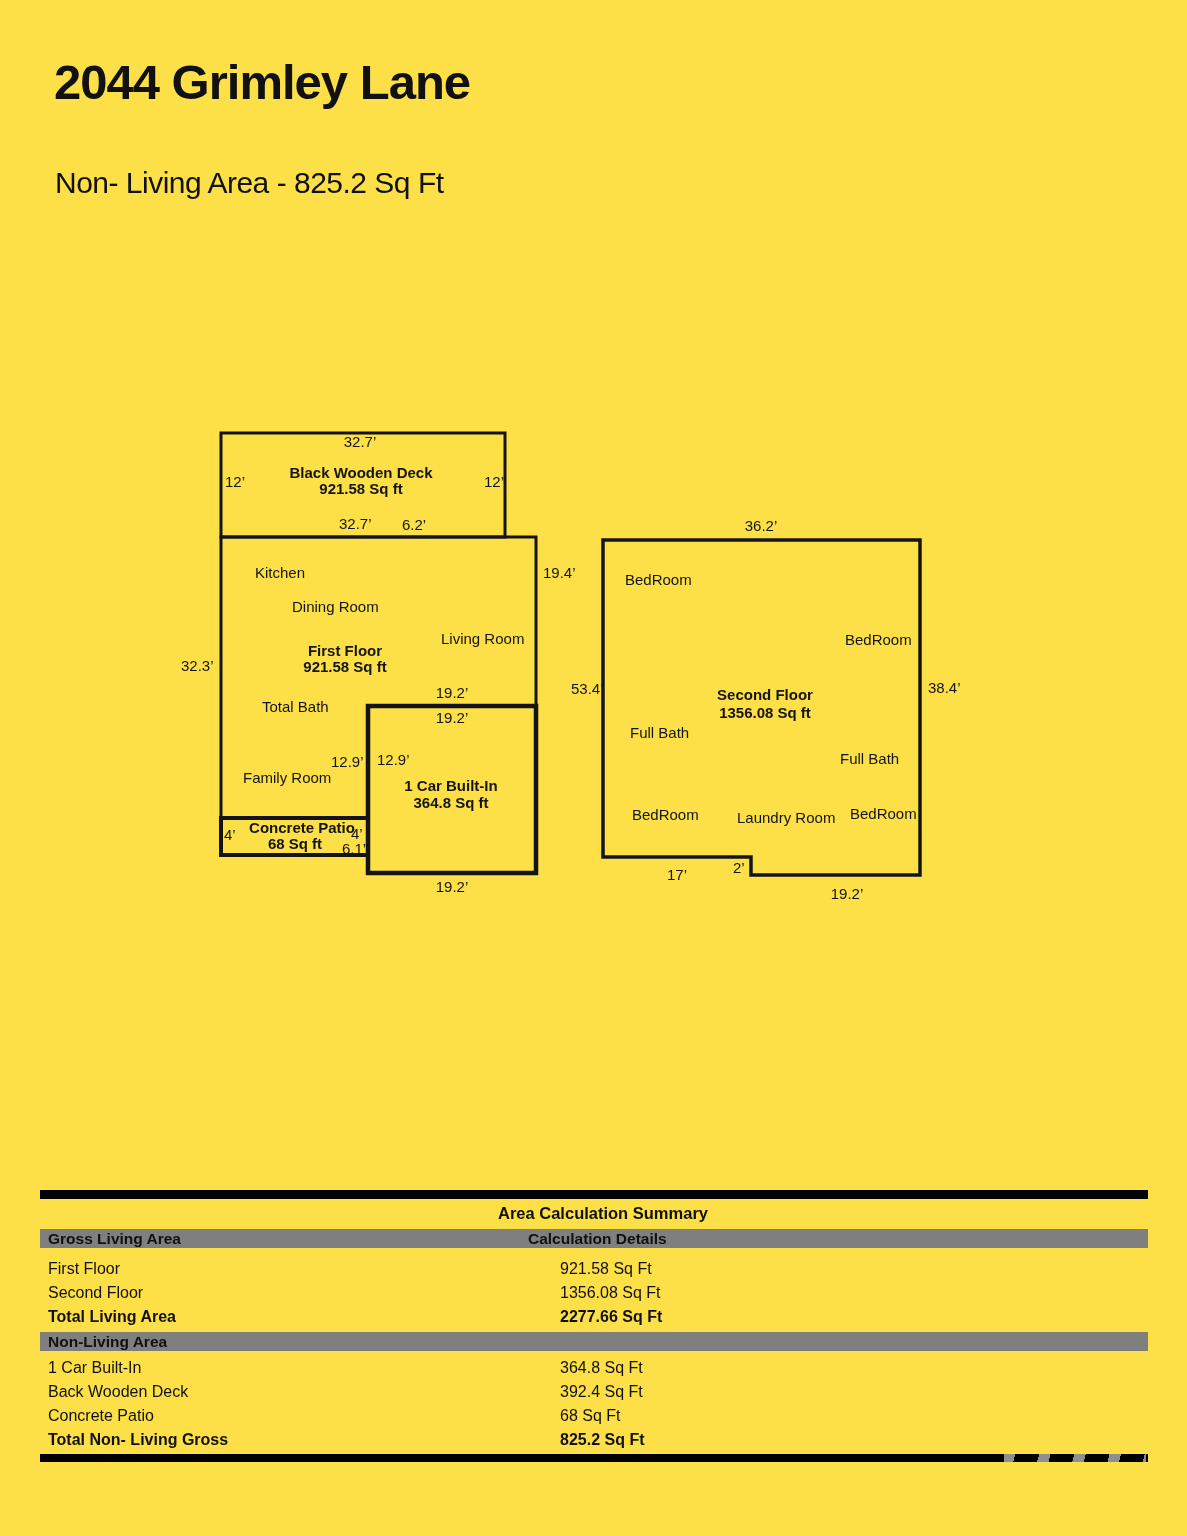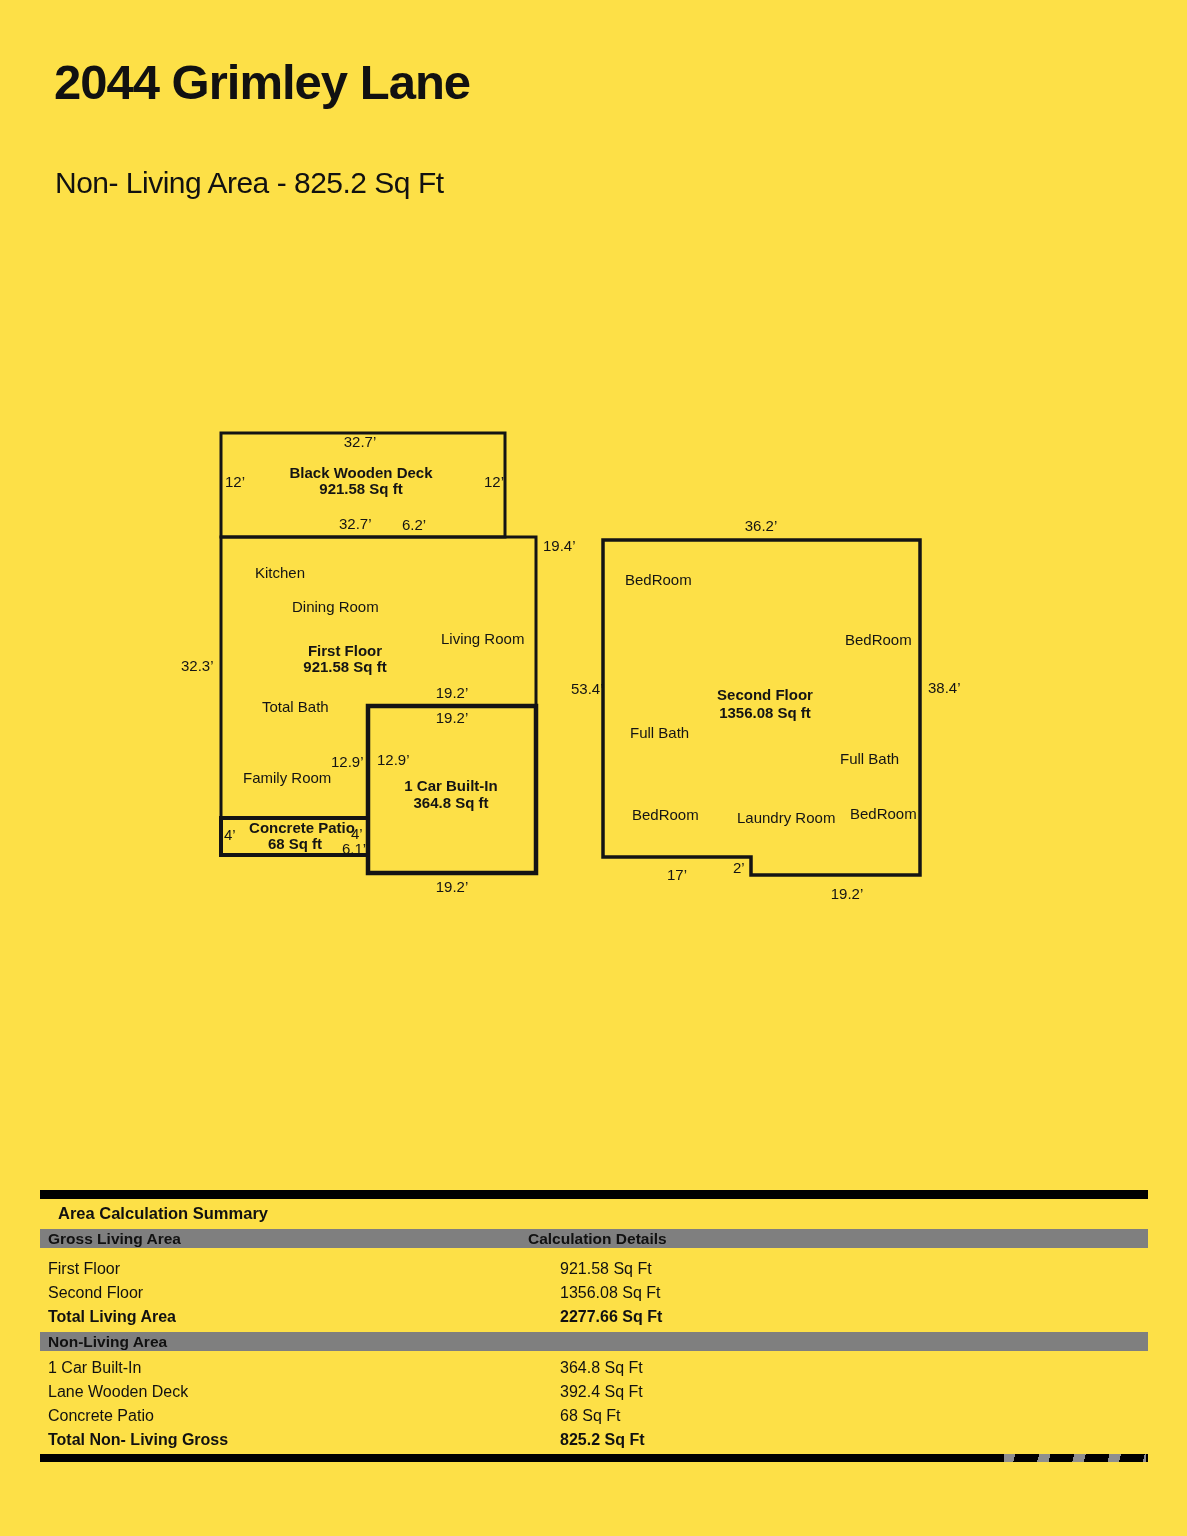--- a/index.html
+++ b/index.html
@@ -24,21 +24,21 @@
   .c   { transform:translateX(-50%); }
 
   
   .tbl { position:absolute; left:40px; top:1190px; width:1108px; }
   .tbar { position:absolute; left:0; width:1108px; background:#000; }
   .tbar-top    { top:0;     height:9px; }
   .tbar-bottom { top:264px; height:8px; }
   .wmark { position:absolute; right:2px; top:0; width:142px; height:8px;
            background:repeating-linear-gradient(105deg,#8f8f8f 0 11px,#000 11px 34px); }
   .trow { position:absolute; left:0; width:1108px; font-size:16px; line-height:24px; height:24px; }
-  .ttitle { top:12px; height:22px; line-height:22px; text-align:left; font-weight:700;
+  .ttitle { top:12px; height:22px; line-height:22px; text-align:center; font-weight:700;
             font-size:16.5px; padding-left:18px; box-sizing:border-box; }
   .tgray { position:absolute; left:0; width:1108px; height:19px; line-height:19px;
            background:#7f7f7f; font-weight:700; font-size:15.5px; }
   .tgray1 { top:39px; } .tgray2 { top:142px; }
   .tlabel { position:absolute; left:8px; }
   .tval   { position:absolute; left:520px; }
   .thdr2  { position:absolute; left:488px; }
   .r1 { top:67px; } .r2 { top:91px; } .r3 { top:115px; font-weight:700; }
   .r4 { top:166px; } .r5 { top:190px; } .r6 { top:214px; } .r7 { top:238px; font-weight:700; }
 </style>
@@ -65,21 +65,21 @@
   <span class="lbl" style="left:484px; top:474px;">12’</span>
   <span class="lbl" style="left:339px; top:516px;">32.7’</span>
   <span class="lbl" style="left:382px; top:517px;margin-left:20px;">6.2’</span>
 
   <span class="lbl" style="left:255px; top:565px;">Kitchen</span>
   <span class="lbl" style="left:292px; top:599px;">Dining Room</span>
   <span class="lbl" style="left:441px; top:631px;">Living Room</span>
   <span class="lbl b c" style="left:345px; top:643px;">First Floor</span>
   <span class="lbl b c" style="left:345px; top:659px;">921.58 Sq ft</span>
   <span class="lbl" style="left:181px; top:658px;">32.3’</span>
-  <span class="lbl" style="left:543px; top:538px;">19.4’</span>
+  <span class="lbl" style="left:543px; top:565px;">19.4’</span>
   <span class="lbl c" style="left:452px; top:685px;">19.2’</span>
   <span class="lbl c" style="left:452px; top:710px;">19.2’</span>
   <span class="lbl" style="left:262px; top:699px;">Total Bath</span>
   <span class="lbl" style="left:331px; top:754px;">12.9’</span>
   <span class="lbl" style="left:243px; top:770px;">Family Room</span>
 
   <span class="lbl" style="left:377px; top:752px;">12.9’</span>
   <span class="lbl b c" style="left:451px; top:778px;">1 Car Built-In</span>
   <span class="lbl b c" style="left:451px; top:795px;">364.8 Sq ft</span>
   <span class="lbl c" style="left:452px; top:879px;">19.2’</span>
@@ -130,21 +130,21 @@
 
     <div class="tgray tgray2">
       <span class="tlabel">Non-Living Area</span>
     </div>
 
     <div class="trow r4">
       <span class="tlabel">1 Car Built-In</span>
       <span class="tval">364.8 Sq Ft</span>
     </div>
     <div class="trow r5">
-      <span class="tlabel">Lane Wooden Deck</span>
+      <span class="tlabel">Back Wooden Deck</span>
       <span class="tval">392.4 Sq Ft</span>
     </div>
     <div class="trow r6">
       <span class="tlabel">Concrete Patio</span>
       <span class="tval">68 Sq Ft</span>
     </div>
     <div class="trow r7">
       <span class="tlabel">Total Non- Living Gross</span>
       <span class="tval">825.2 Sq Ft</span>
     </div>

